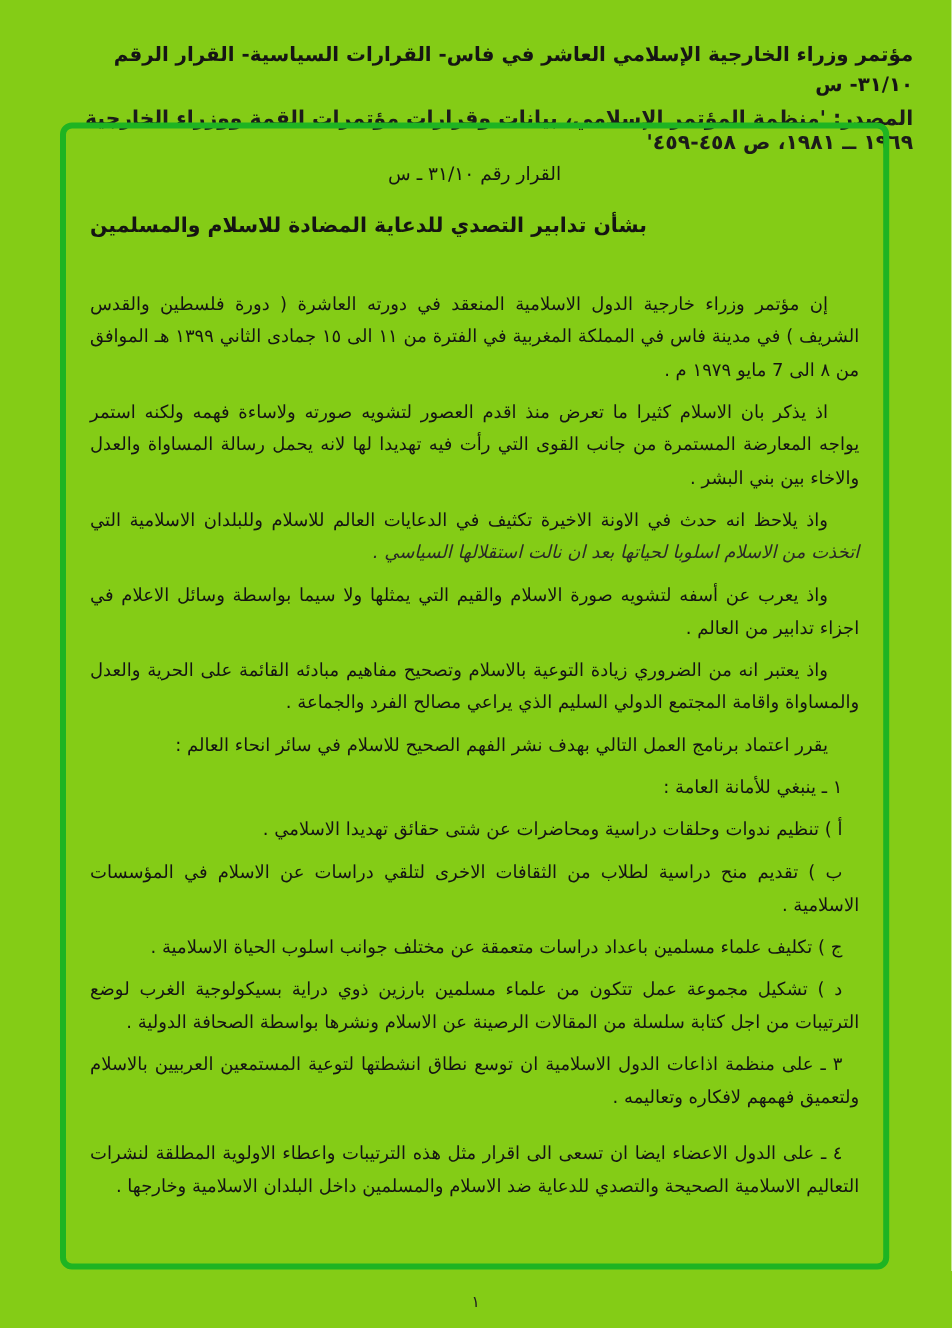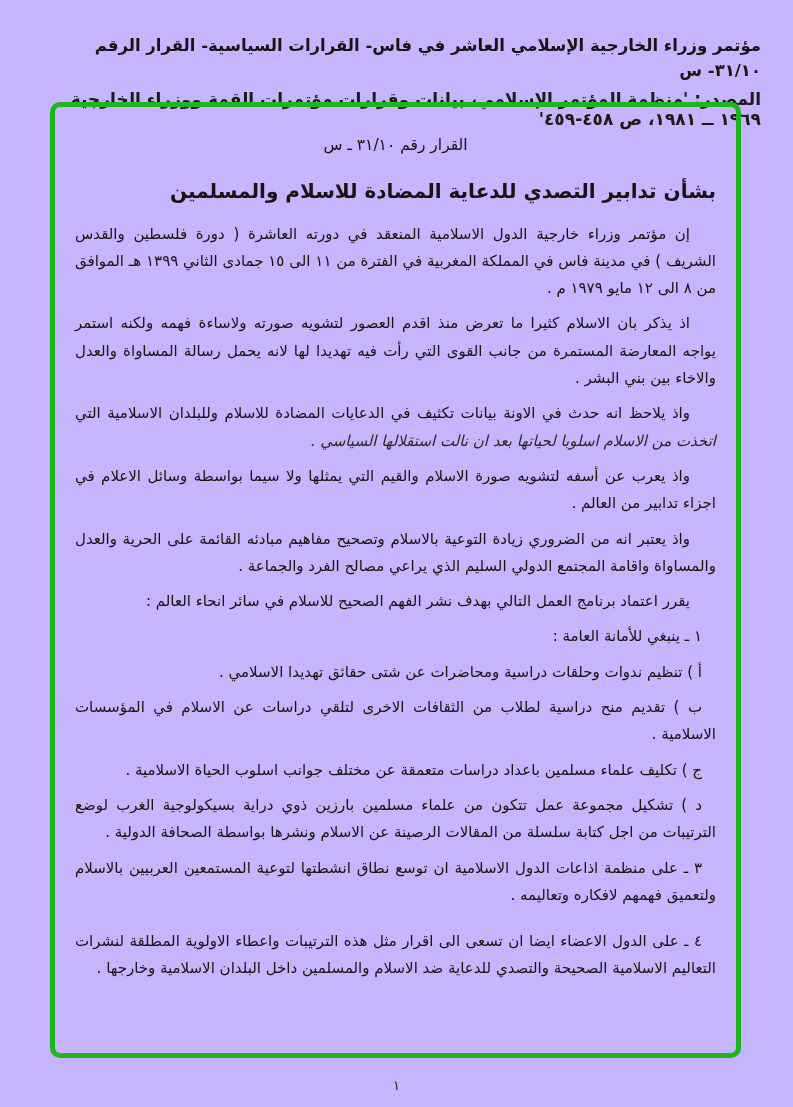--- a/index.html
+++ b/index.html
@@ -4,21 +4,21 @@
 <style>
   html, body {
     margin: 0;
     padding: 0;
     background: #ffffff;
   }
   .page {
     position: relative;
     width: 793px;
     height: 1107px;
-    background: #c4b5fd;
+    background: #84cc16;
     overflow: hidden;
     direction: rtl;
     font-family: "DejaVu Sans", sans-serif;
     color: #161514;
   }
   
   .scan-header {
     position: absolute;
     top: 34px;
     right: 32px;
@@ -60,24 +60,24 @@
     text-align: justify;
     color: #151413;
   }
   .res-number {
     text-align: center;
     font-size: 15.5px;
     margin: 0 0 14px 0;
     font-weight: 500;
   }
   .doc-title {
-    text-align: right;
-    font-size: 20px;
+    text-align: left;
+    font-size: 17px;
     font-weight: bold;
-    margin: 0 0 11px 0;
+    margin: 0 0 36px 0;
   }
   .doc p.para {
     margin: 0 0 8px 0;
     text-indent: 26px;
   }
   .doc p.item {
     margin: 0 0 8px 0;
     text-indent: 14px;
   }
   .doc p.last {
@@ -109,25 +109,25 @@
     <div class="h-line2">المصدر: 'منظمة المؤتمر الإسلامي، بيانات وقرارات مؤتمرات القمة ووزراء الخارجية ١٩٦٩ ــ ١٩٨١، ص ٤٥٨-٤٥٩'</div>
   </div>
 
   <div class="highlight-box" style="border-color: rgb(30, 180, 34);">
     <div class="doc">
 
       <p class="res-number">القرار رقم ٣١/١٠ ـ س</p>
 
       <p class="doc-title">بشأن تدابير التصدي للدعاية المضادة للاسلام والمسلمين</p>
 
-      <p class="para">إن مؤتمر وزراء خارجية الدول الاسلامية المنعقد في دورته العاشرة ( دورة فلسطين والقدس الشريف ) في مدينة فاس في المملكة المغربية في الفترة من ١١ الى ١٥ جمادى الثاني ١٣٩٩ هـ الموافق من ٨ الى ١٢ مايو ١٩٧٩ م .</p>
+      <p class="para">إن مؤتمر وزراء خارجية الدول الاسلامية المنعقد في دورته العاشرة ( دورة فلسطين والقدس الشريف ) في مدينة فاس في المملكة المغربية في الفترة من ١١ الى ١٥ جمادى الثاني ١٣٩٩ هـ الموافق من ٨ الى 7 مايو ١٩٧٩ م .</p>
 
       <p class="para">اذ يذكر بان الاسلام كثيرا ما تعرض منذ اقدم العصور لتشويه صورته ولاساءة فهمه ولكنه استمر يواجه المعارضة المستمرة من جانب القوى التي رأت فيه تهديدا لها لانه يحمل رسالة المساواة والعدل والاخاء بين بني البشر .</p>
 
-      <p class="para"><span>واذ يلاحظ انه حدث في الاونة بيانات تكثيف في الدعايات المضادة للاسلام وللبلدان الاسلامية التي </span><span class="handwritten-style">اتخذت من الاسلام اسلوبا لحياتها بعد ان نالت استقلالها السياسي .</span></p>
+      <p class="para"><span>واذ يلاحظ انه حدث في الاونة الاخيرة تكثيف في الدعايات العالم للاسلام وللبلدان الاسلامية التي </span><span class="handwritten-style">اتخذت من الاسلام اسلوبا لحياتها بعد ان نالت استقلالها السياسي .</span></p>
 
       <p class="para">واذ يعرب عن أسفه لتشويه صورة الاسلام والقيم التي يمثلها ولا سيما بواسطة وسائل الاعلام في اجزاء تدابير من العالم .</p>
 
       <p class="para">واذ يعتبر انه من الضروري زيادة التوعية بالاسلام وتصحيح مفاهيم مبادئه القائمة على الحرية والعدل والمساواة واقامة المجتمع الدولي السليم الذي يراعي مصالح الفرد والجماعة .</p>
 
       <p class="para">يقرر اعتماد برنامج العمل التالي بهدف نشر الفهم الصحيح للاسلام في سائر انحاء العالم :</p>
 
       <p class="item">١ ـ ينبغي للأمانة العامة :</p>
 
       <p class="item">أ ) تنظيم ندوات وحلقات دراسية ومحاضرات عن شتى حقائق تهديدا الاسلامي .</p>

